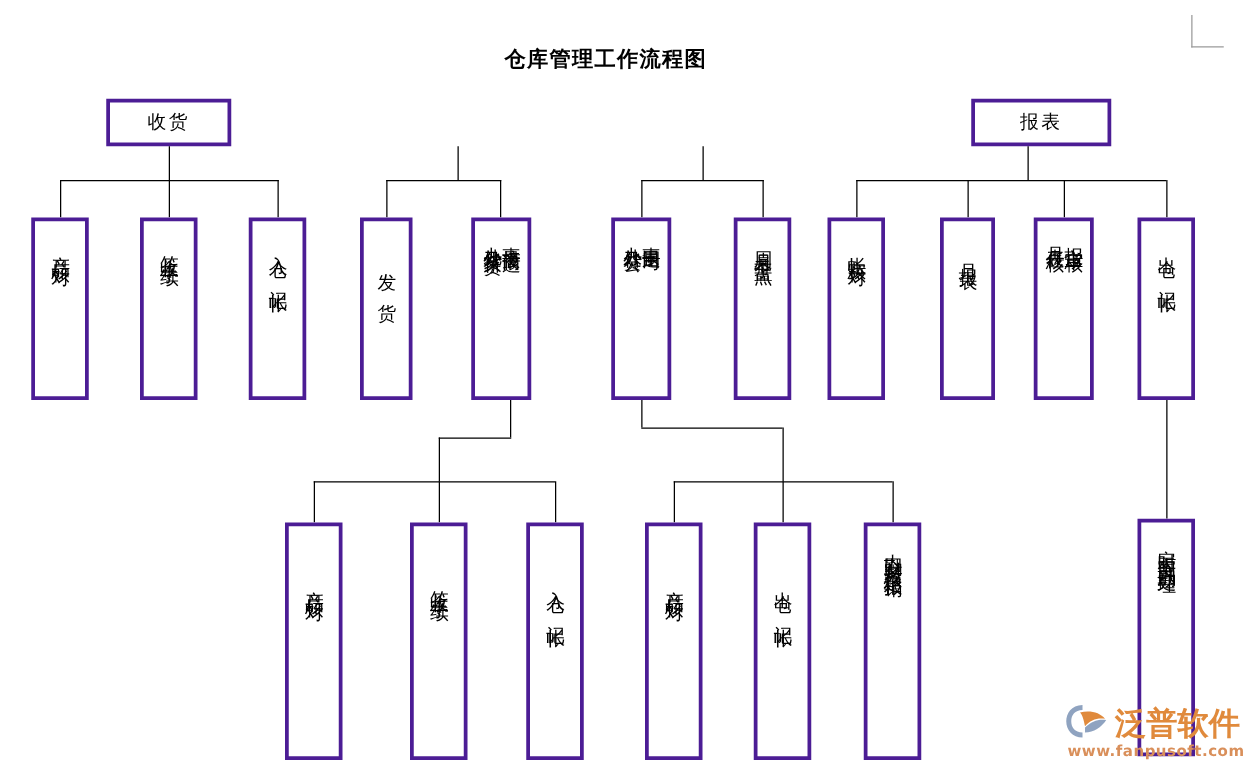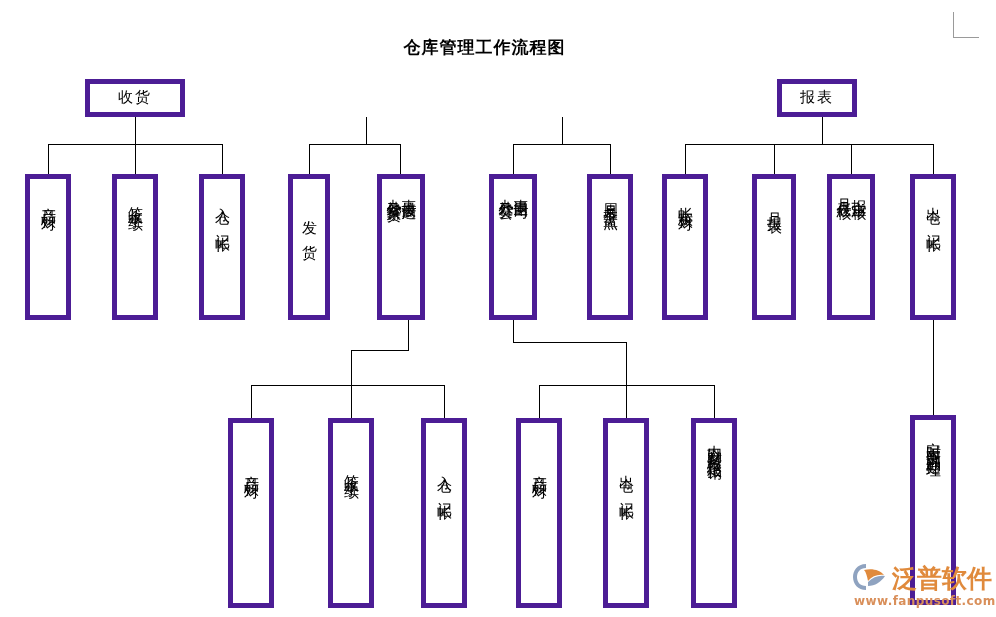--- a/index.html
+++ b/index.html
@@ -22,21 +22,21 @@
     width: 969px;
     text-align: center;
     font-size: 17px;
     font-weight: bold;
     color: #000000;
     letter-spacing: 1px;
   }
   .box {
     position: absolute;
     box-sizing: border-box;
-    border: 5px solid #4c1d95;
+    border: 3px solid #4c1d95;
     background: #ffffff;
     color: #000000;
     font-size: 15px;
     line-height: 1.18;
   }
   
   .box.hbox {
     display: flex;
     align-items: center;
     justify-content: center;
@@ -145,21 +145,21 @@
   <div id="corner-mark-h"></div>
 
   <div id="title">仓库管理工作流程图</div>
 
   <div class="box hbox" style="left:85px; top:79px; width:100px; height:38px;">
     <span>收货</span>
   </div>
 
 
 
-  <div class="box hbox" style="left:777px; top:79px; width:80px; height:38px;">
+  <div class="box hbox" style="left:777px; top:79px; width:112px; height:38px;">
     <span>报表</span>
   </div>
 
   <div class="line v" style="left:135px; top:117px; height:27px;"></div>
   <div class="line h" style="left:48px;  top:144px; width:175px;"></div>
   <div class="line v" style="left:48px;  top:144px; height:30px;"></div>
   <div class="line v" style="left:135px; top:144px; height:30px;"></div>
   <div class="line v" style="left:222px; top:144px; height:30px;"></div>
 
   <div class="line v" style="left:366px; top:117px; height:27px;"></div>

